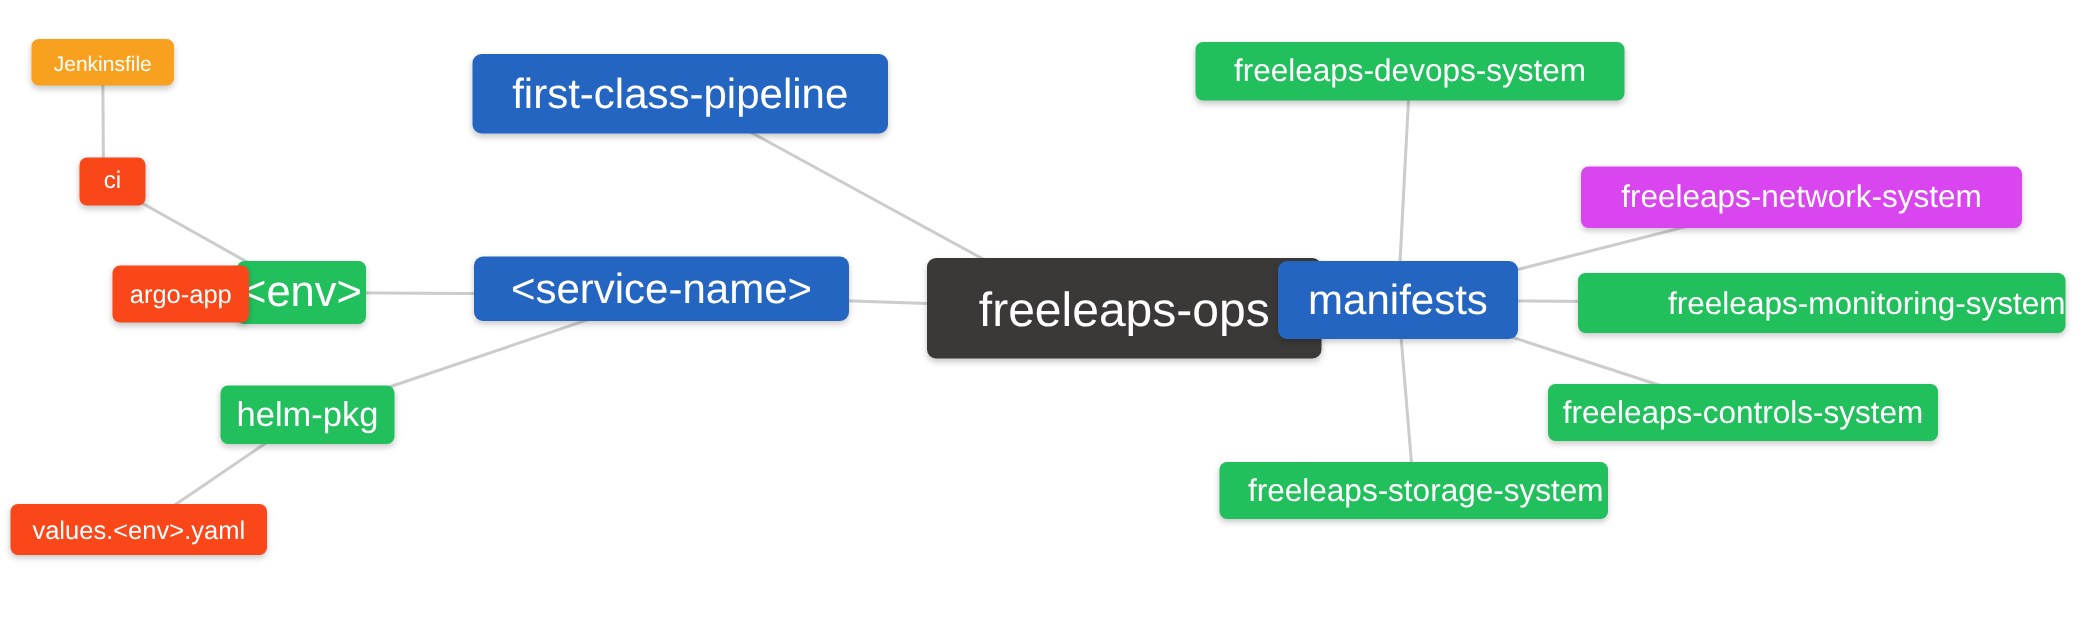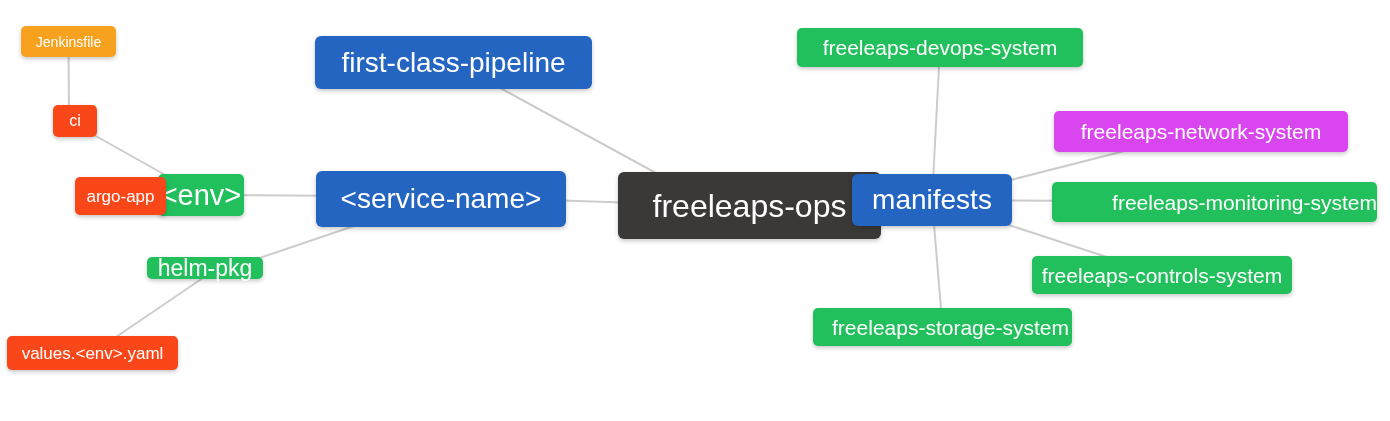--- a/index.html
+++ b/index.html
@@ -59,30 +59,30 @@
       <line x1="932" y1="200" x2="1162" y2="275" stroke="#cccccc" stroke-width="2"></line>
       <line x1="932" y1="200" x2="942.5" y2="327" stroke="#cccccc" stroke-width="2"></line>
     </svg>
 
 <div class="node root" style="left: 584px; top: 172px; width: 263px; height: 67px; font-size: 32px; background: rgb(59, 56, 56); color: rgb(255, 255, 255);">
       <span>freeleaps-ops</span>
     </div>
     <div class="node level1" style="left: 315px; top: 36px; width: 277px; height: 53px; font-size: 28px; background: rgb(37, 101, 194); color: rgb(255, 255, 255);">
       <span>first-class-pipeline</span>
     </div>
-    <div class="node level1" style="left: 316px; top: 171px; width: 250px; height: 56px; font-size: 28px; background: rgb(37, 101, 194); color: rgb(255, 255, 255);">
+    <div class="node level1" style="left: 316px; top: 171px; width: 250px; height: 43px; font-size: 28px; background: rgb(37, 101, 194); color: rgb(255, 255, 255);">
       <span>&lt;service-name&gt;</span>
     </div>
     <div class="node level1" style="left: 852px; top: 174px; width: 160px; height: 52px; font-size: 28px; background: rgb(37, 101, 194); color: rgb(255, 255, 255);">
       <span>manifests</span>
     </div>
     <div class="node level2" style="left: 158px; top: 174px; width: 86px; height: 42px; font-size: 29px; background: rgb(34, 192, 92); color: rgb(255, 255, 255);">
       <span>&lt;env&gt;</span>
     </div>
-    <div class="node level2" style="left: 147px; top: 257px; width: 116px; height: 22px; font-size: 23px; background: rgb(34, 192, 92); color: rgb(255, 255, 255);">
+    <div class="node level2" style="left: 147px; top: 257px; width: 116px; height: 39px; font-size: 23px; background: rgb(34, 192, 92); color: rgb(255, 255, 255);">
       <span>helm-pkg</span>
     </div>
     <div class="node level2" style="left: 797px; top: 28px; width: 286px; height: 39px; font-size: 21px; background: rgb(34, 192, 92); color: rgb(255, 255, 255);">
       <span>freeleaps-devops-system</span>
     </div>
     <div class="node level2" style="left: 1054px; top: 111px; width: 294px; height: 41px; font-size: 21px; background: #d946ef; color: rgb(255, 255, 255);">
       <span>freeleaps-network-system</span>
     </div>
     <div class="node level2" style="left: 1052px; top: 182px; width: 325px; height: 40px; font-size: 21px; background: rgb(34, 192, 92); color: rgb(255, 255, 255); justify-content: flex-end;">
       <span>freeleaps-monitoring-system</span>

